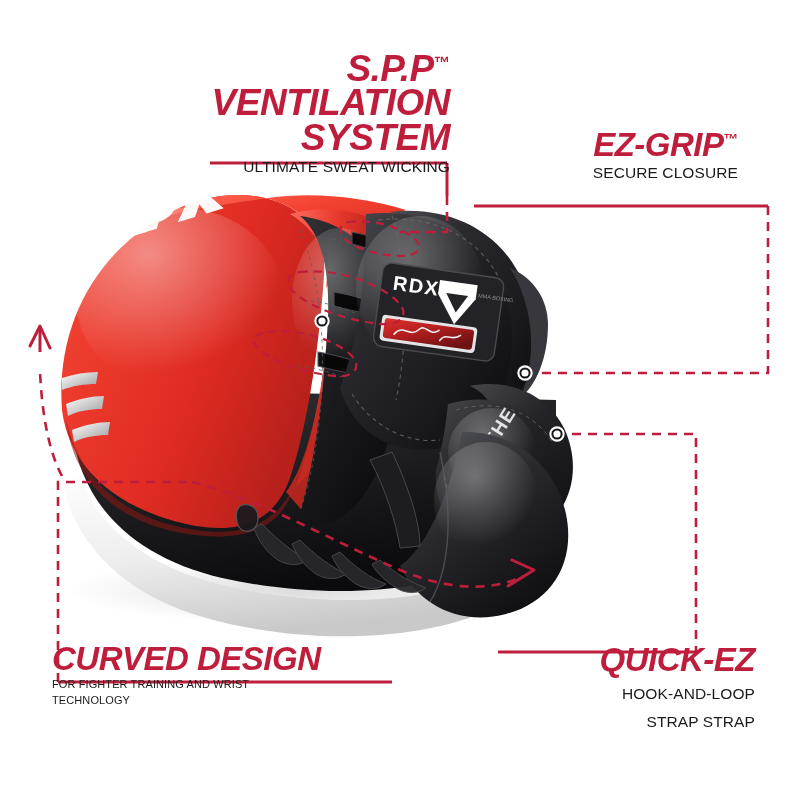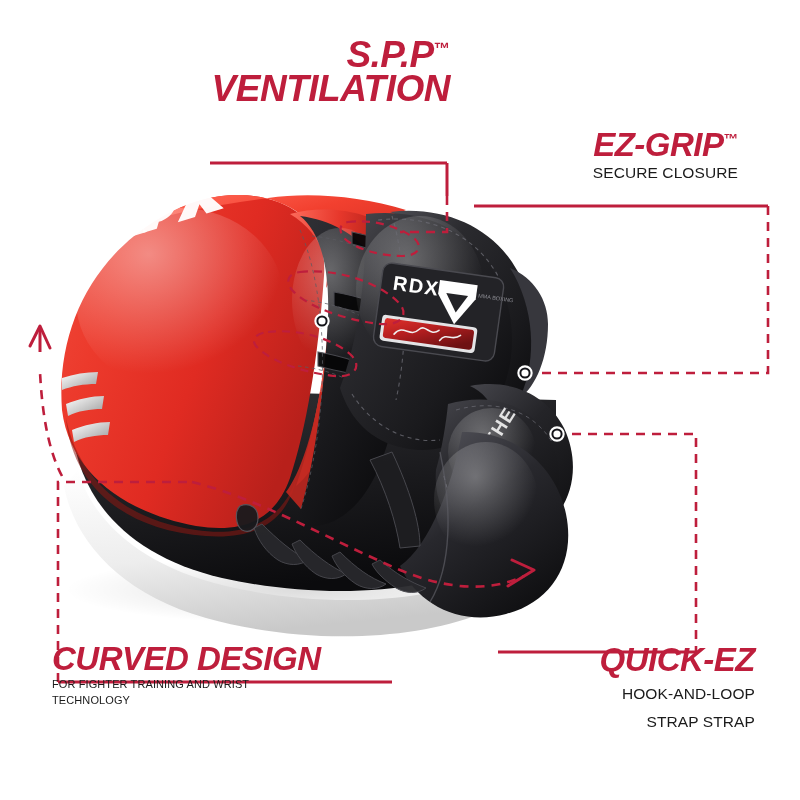--- a/index.html
+++ b/index.html
@@ -42,21 +42,21 @@
     font-family: "Liberation Sans", sans-serif;
     font-weight: normal;
     color: #1b1b1b;
     line-height: 1.08;
     margin: 0;
   }
 
   
   #spp-block {
     left: 186px;
-    top: 38px;
+    top: 52px;
     width: 264px;
     text-align: right;
   }
   #spp-block .headline { font-size: 37px; }
   #spp-block .subline  { font-size: 15.5px; letter-spacing: 0.1px; margin-top: 4px; }
 
   
   #ezgrip-block {
     left: 468px;
     top: 130px;
@@ -367,20 +367,22 @@
       <path d="M 30,346 L 40,326 L 50,348" stroke-width="3" stroke-linecap="round" stroke-linejoin="round"></path>
       <path d="M 40,328 L 40,352" stroke-width="3"></path>
     </g>
   </svg>
 
   <div class="callout" id="spp-block">
     <div class="headline">
       <span>S.P.P</span><span class="tm">™</span>
     </div>
     <div class="headline">VENTILATION</div>
+    <div class="headline">SYSTEM</div>
+    <div class="subline">ULTIMATE SWEAT WICKING</div>
   </div>
 
   <div class="callout" id="ezgrip-block">
     <div class="headline">
       <span>EZ-GRIP</span><span class="tm">™</span>
     </div>
     <div class="subline">SECURE CLOSURE</div>
   </div>
 
   <div class="callout" id="curved-block">

